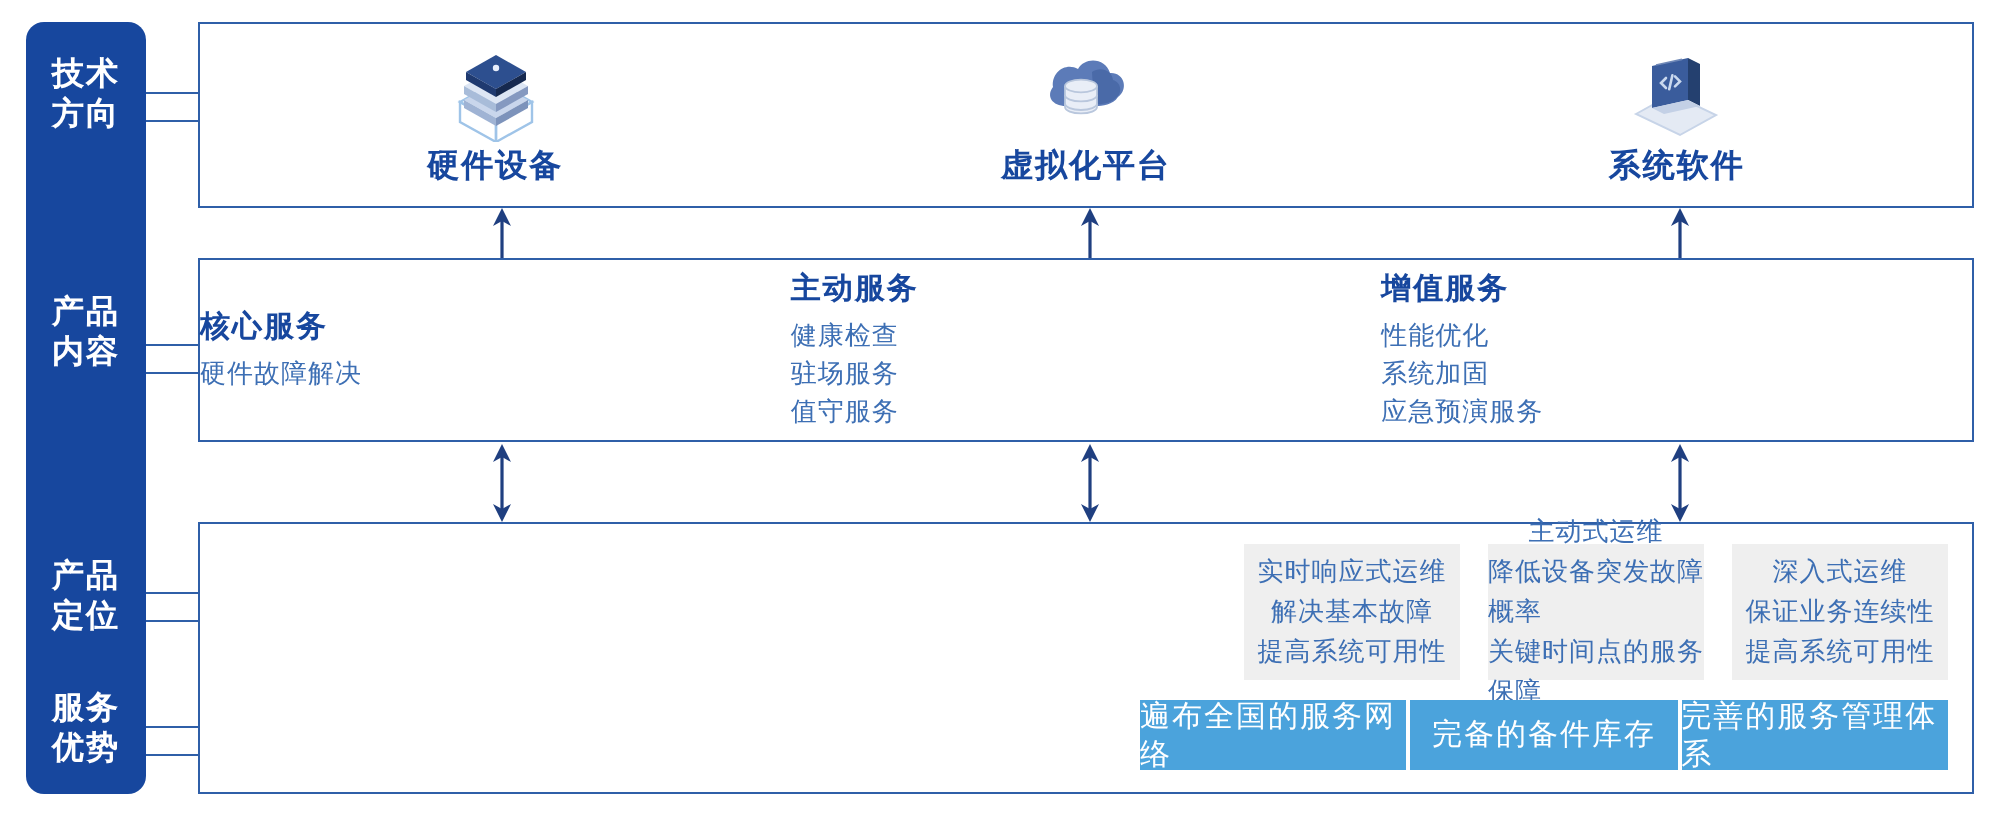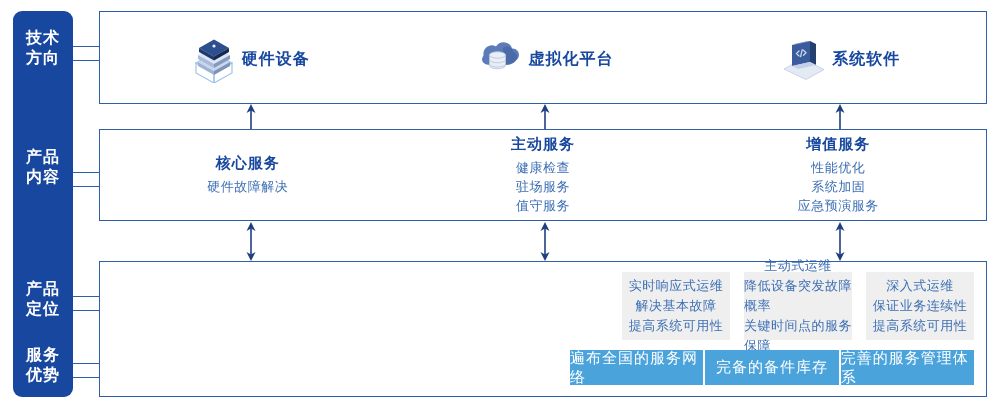--- a/index.html
+++ b/index.html
@@ -70,21 +70,21 @@
 
   
   .tech-grid {
     display: flex;
     width: 100%;
     height: 100%;
   }
   .tech-cell {
     flex: 1 1 0;
     display: flex;
-    flex-direction: row;
+    flex-direction: column;
     align-items: center;
     justify-content: center;
     padding-top: 2px;
   }
   .tech-icon {
     height: 48px;
     display: flex;
     align-items: center;
     justify-content: center;
   }
@@ -99,21 +99,20 @@
   
   .prod-grid {
     display: flex;
     width: 100%;
     height: 100%;
   }
   .prod-cell {
     flex: 1 1 0;
     display: flex;
     flex-direction: column;
-    align-items: center;
     justify-content: center;
   }
   .prod-cell.core { justify-content: center; }
   .prod-title {
     color: #17479e;
     font-size: 15px;
     font-weight: bold;
     letter-spacing: 1px;
     margin-bottom: 4px;
   }

